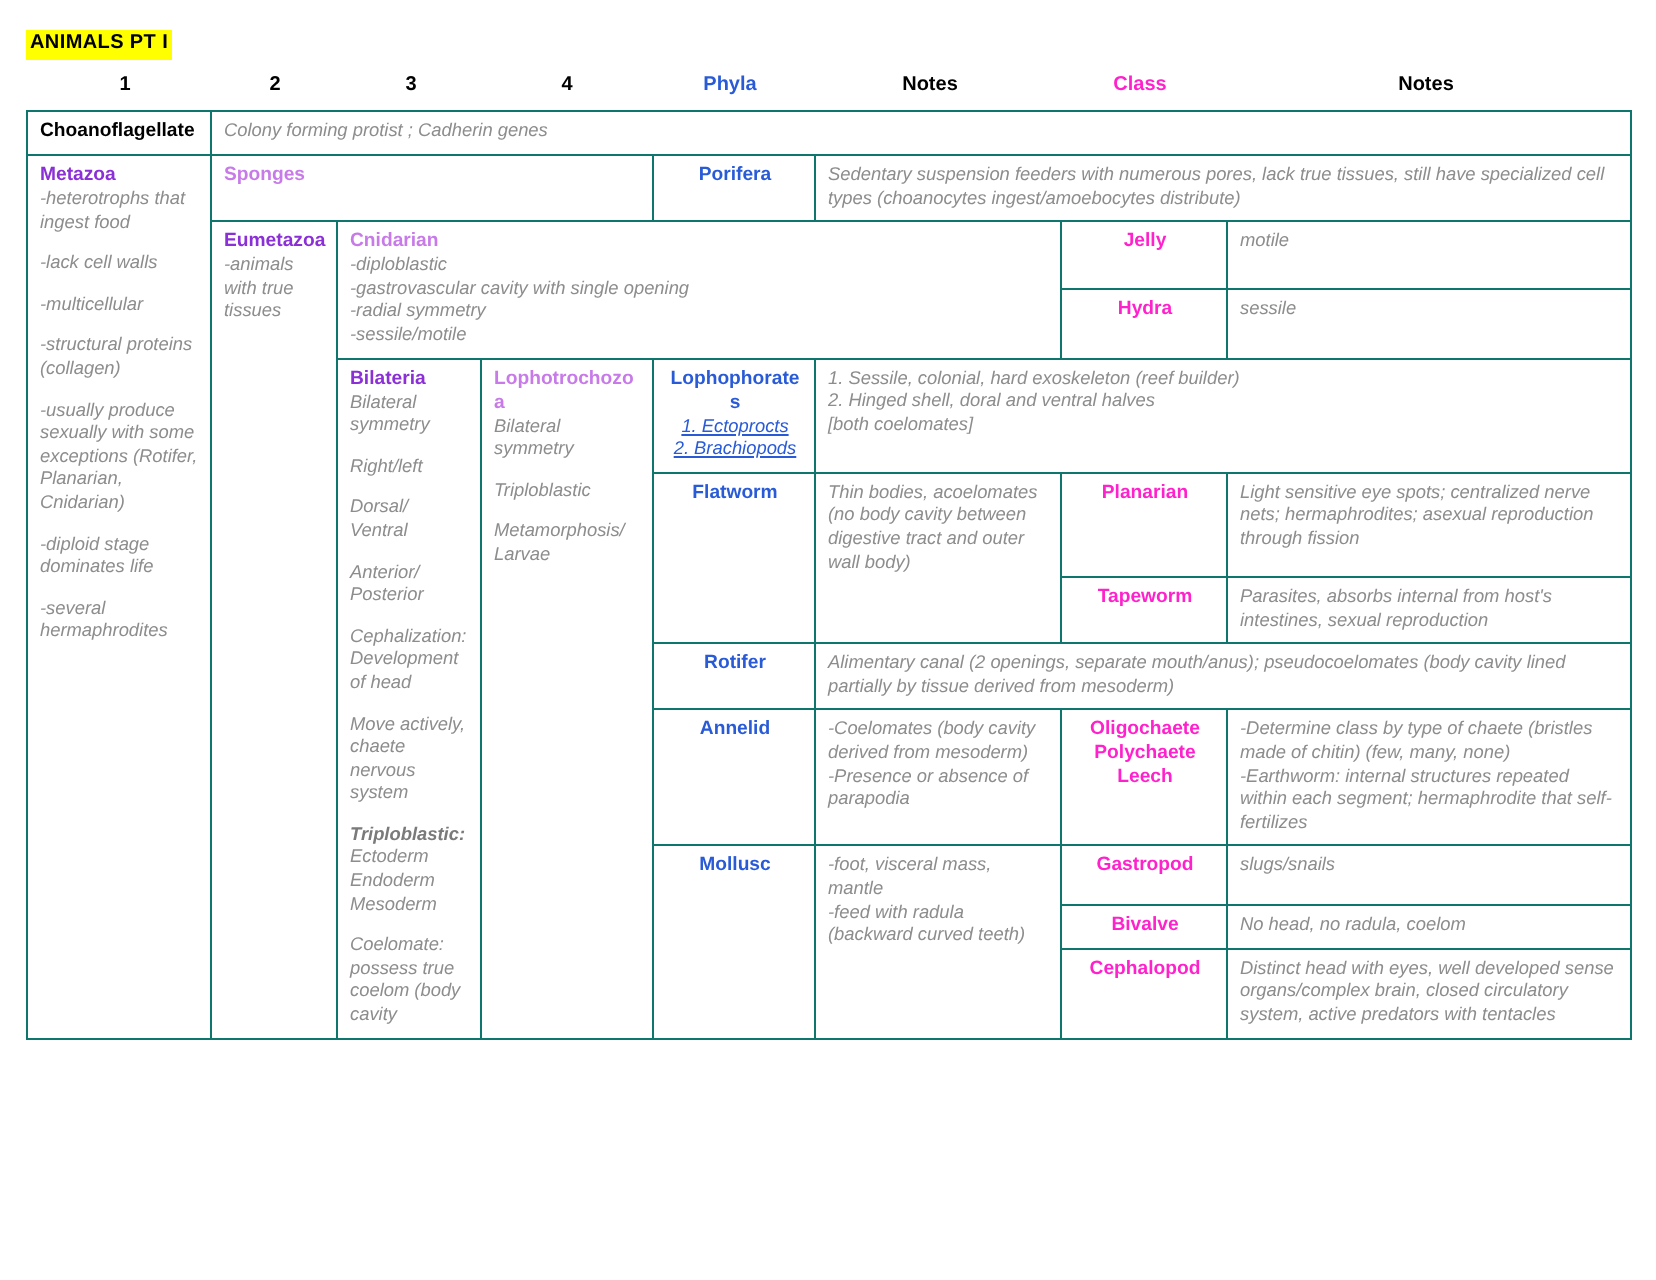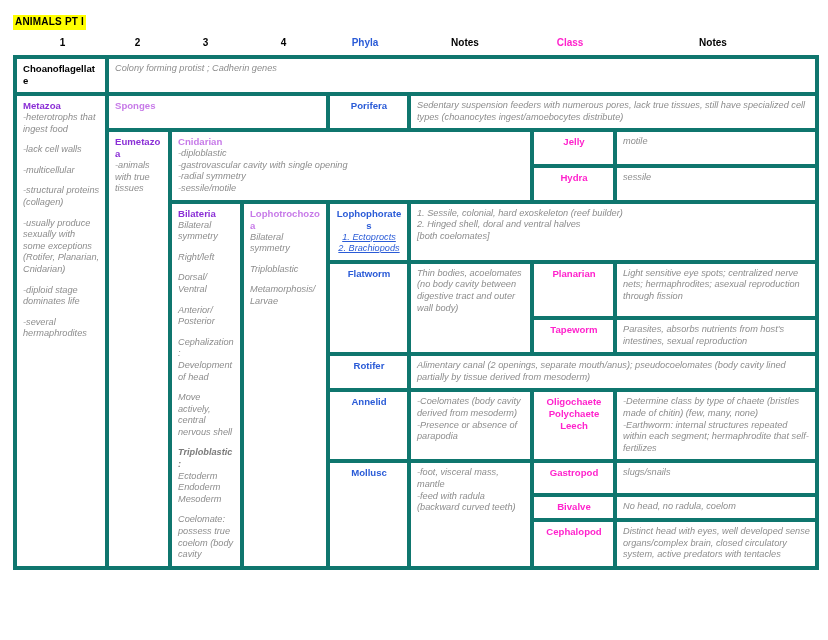--- a/index.html
+++ b/index.html
@@ -56,21 +56,21 @@
   table.main {
     position: absolute;
     left: 13px;
     top: 55px;
     width: 802px;
     border-collapse: collapse;
     table-layout: fixed;
     border: 1.4px solid #555;
   }
   table.main td {
-    border: 4px solid #0f766e;
+    border: 1px solid #0f766e;
     vertical-align: top;
     padding: 4px 5px 5px 6px;
     font-size: 9.2px;
     line-height: 11.6px;
     font-style: italic;
     color: #8d8d8d;
     word-wrap: break-word;
   }
   td.t-outer { border-left: 1.4px solid #555; }
   td.t-outer-r { border-right: 1.4px solid #555; }
@@ -189,21 +189,21 @@
           <span class="body-txt">Bilateral symmetry</span>
           <span class="gap"></span>
           <span class="body-txt">Right/left</span>
           <span class="gap"></span>
           <span class="body-txt">Dorsal/ Ventral</span>
           <span class="gap"></span>
           <span class="body-txt">Anterior/ Posterior</span>
           <span class="gap"></span>
           <span class="body-txt">Cephalization: Development of head</span>
           <span class="gap"></span>
-          <span class="body-txt">Move actively, central nervous shell</span>
+          <span class="body-txt">Move actively, chaete nervous system</span>
           <span class="gap"></span>
           <span class="bold-i">Triploblastic:</span>
           <span class="body-txt">Ectoderm Endoderm Mesoderm</span>
           <span class="gap"></span>
           <span class="body-txt">Coelomate:</span>
           <span class="body-txt">possess true coelom (body cavity</span>
         </td>
         <td rowspan="9">
           <span class="lbl lbl-violet">Lophotrochozoa</span>
           <span class="body-txt">Bilateral symmetry</span>
@@ -230,21 +230,21 @@
         <td class="ctr">
           <span class="lbl lbl-pink">Planarian</span>
         </td>
         <td class="t-outer-r">Light sensitive eye spots; centralized nerve nets; hermaphrodites; asexual reproduction through fission</td>
       </tr>
 
       <tr>
         <td class="ctr">
           <span class="lbl lbl-pink">Tapeworm</span>
         </td>
-        <td class="t-outer-r">Parasites, absorbs nutrients from host's intestines, sexual reproduction</td>
+        <td class="t-outer-r">Parasites, absorbs internal from host's intestines, sexual reproduction</td>
       </tr>
 
       <tr>
         <td class="ctr">
           <span class="lbl lbl-blue">Rotifer</span>
         </td>
         <td colspan="3" class="t-outer-r">Alimentary canal (2 openings, separate mouth/anus); pseudocoelomates (body cavity lined partially by tissue derived from mesoderm)</td>
       </tr>
 
       <tr>

